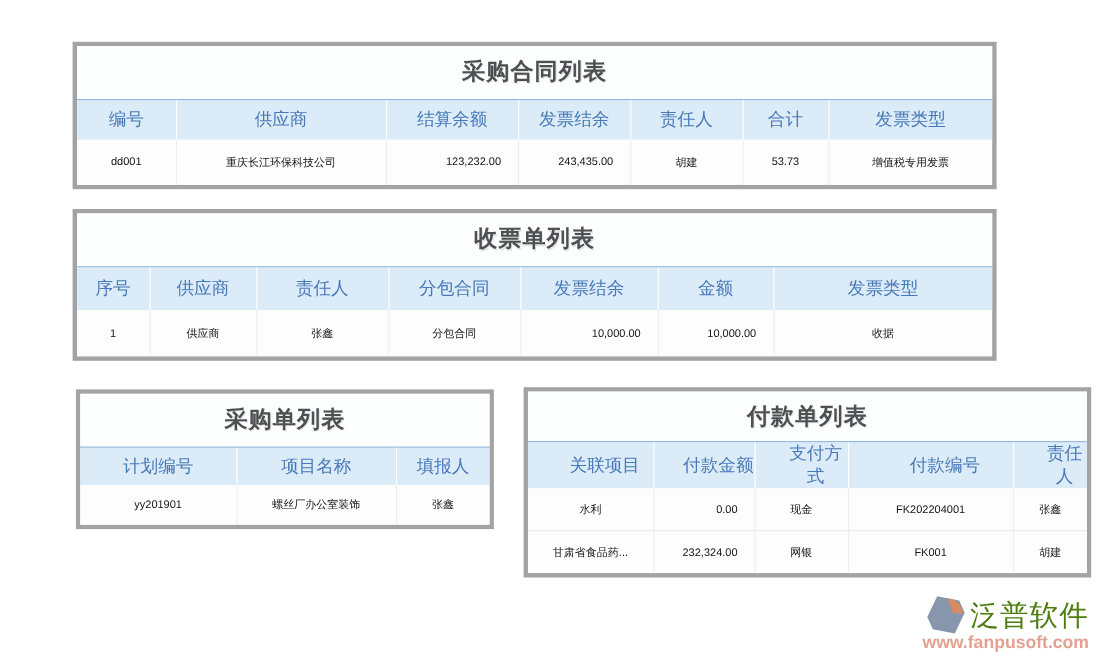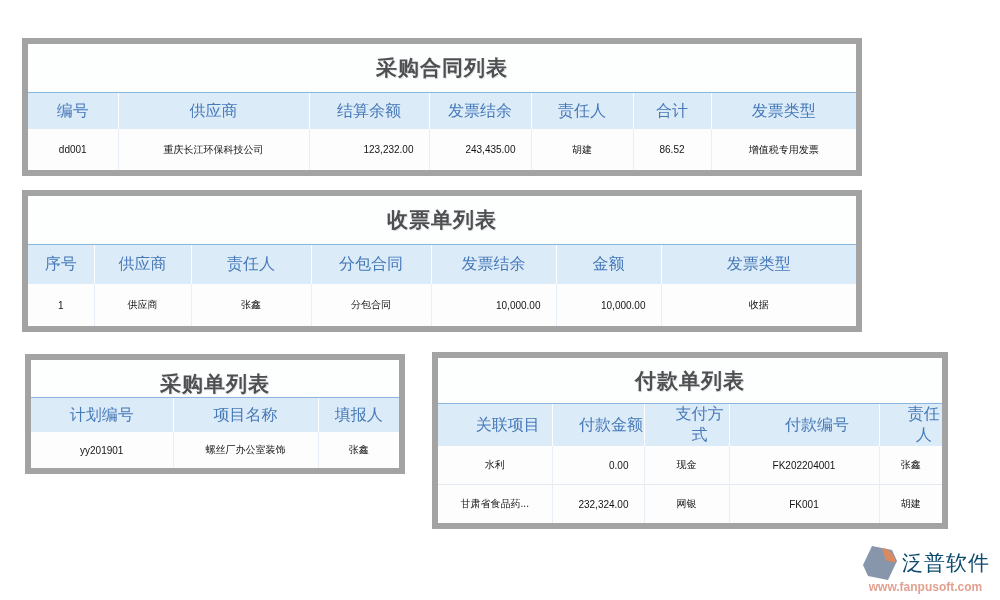--- a/index.html
+++ b/index.html
@@ -3,23 +3,24 @@
 <meta charset="utf-8">
 <style>
   html,body{margin:0;padding:0;}
   body{
     width:1000px;height:600px;position:relative;overflow:hidden;
     background:#ffffff;
     font-family:"Liberation Sans","DejaVu Sans",sans-serif;
   }
   .panel{
     position:absolute;
-    border:6px solid #a3a3a3;
+    border:4px solid #a3a3a3;
     background:#fdfefe;
     box-sizing:border-box;
+    margin-left:44px;
   }
   .panel-title{
     text-align:center;
     font-weight:bold;
     font-size:21px;
     color:#4d4f52;
     text-shadow:1px 1px 0 rgba(120,120,120,0.18);
     letter-spacing:1px;
     background:#fdfefe;
   }
@@ -55,45 +56,45 @@
   
   #t-contract{left:22px;top:38px;width:840px;}
   #t-contract .panel-title{line-height:48px;height:48px;}
   #t-contract th{height:36px;}
   #t-contract td{height:41px;}
   #t-receipt{left:22px;top:190px;width:840px;}
   #t-receipt .panel-title{line-height:48px;height:48px;}
   #t-receipt th{height:39px;}
   #t-receipt td{height:42px;}
   #t-purchase{left:25px;top:354px;width:380px;}
-  #t-purchase .panel-title{line-height:47px;height:37px;}
+  #t-purchase .panel-title{line-height:47px;height:48px;}
   #t-purchase th{height:34px;}
   #t-purchase td{height:36px;}
   #t-payment{left:432px;top:352px;width:516px;}
   #t-payment .panel-title{line-height:45px;height:45px;}
   #t-payment th{height:36px;padding-left:26px;}
   #t-payment td{height:38px;}
   
   .logo{
     position:absolute;
     right:10px;bottom:6px;
     text-align:center;
     cursor:pointer;
   }
   .logo-row{
     display:flex;align-items:center;justify-content:flex-end;
   }
   .logo-text{
-    font-size:21px;
-    color:#0c4a6e;
+    font-size:26px;
+    color:#4d7c0f;
     letter-spacing:1px;
     line-height:38px;
   }
   .logo-url{
-    font-size:12px;
+    font-size:16px;
     font-weight:bold;
     color:#e2a191;
     margin-top:-2px;
   }
 </style>
 </head>
 <body>
 
 <div class="panel" id="t-contract">
   <div class="panel-title">采购合同列表</div>
@@ -116,21 +117,21 @@
       <th>责任人</th>
       <th>合计</th>
       <th>发票类型</th>
     </tr>
     <tr class="datarow">
       <td>dd001</td>
       <td>重庆长江环保科技公司</td>
       <td class="num">123,232.00</td>
       <td class="num">243,435.00</td>
       <td>胡建</td>
-      <td>86.52</td>
+      <td>53.73</td>
       <td>增值税专用发票</td>
     </tr>
   </tbody>
     </table>
 </div>
 
 <div class="panel" id="t-receipt">
   <div class="panel-title">收票单列表</div>
   <table>
     <colgroup>

